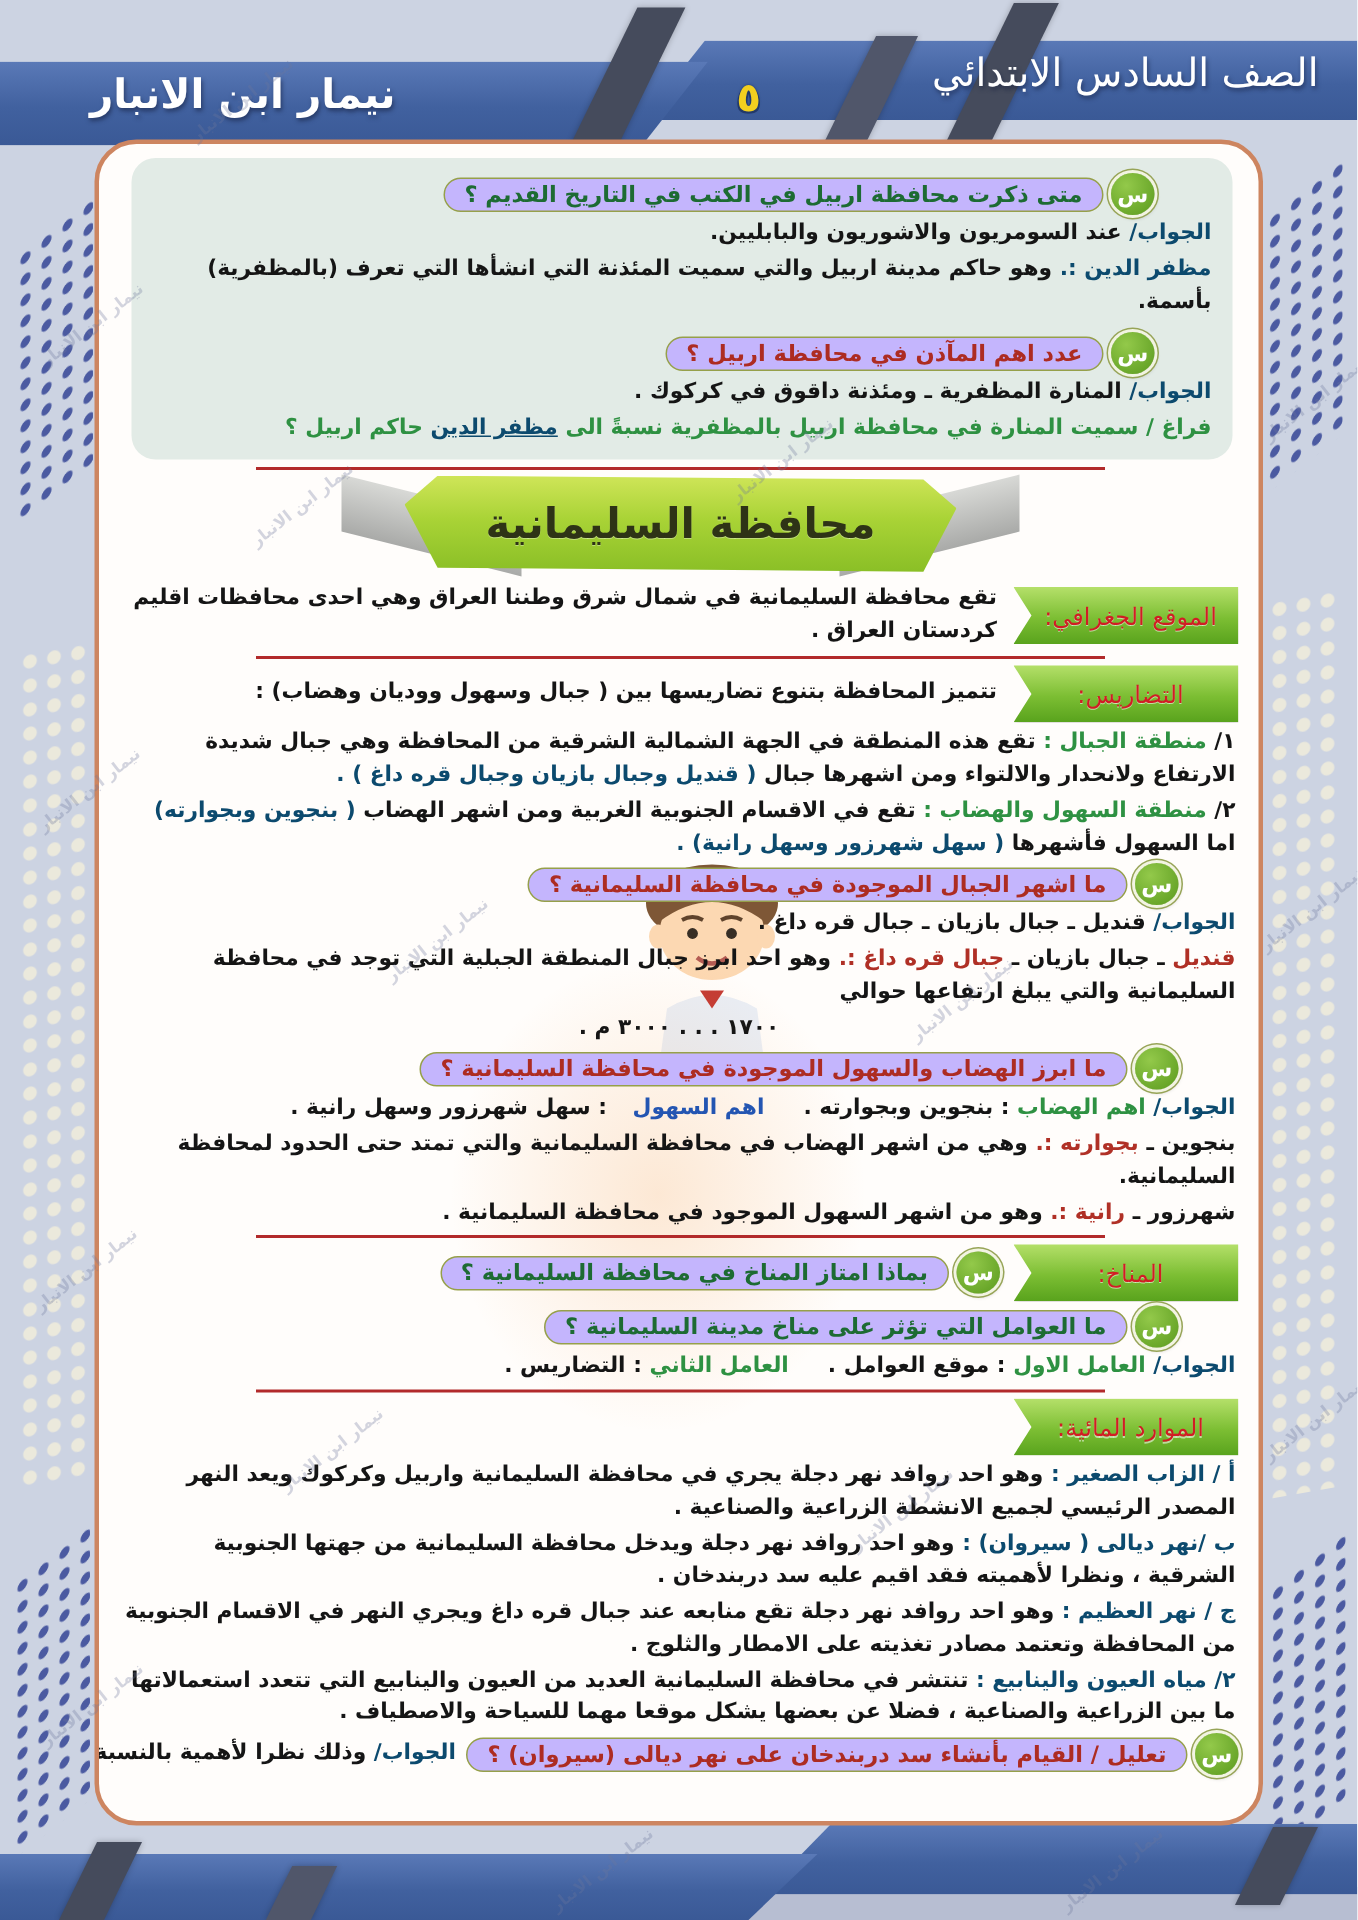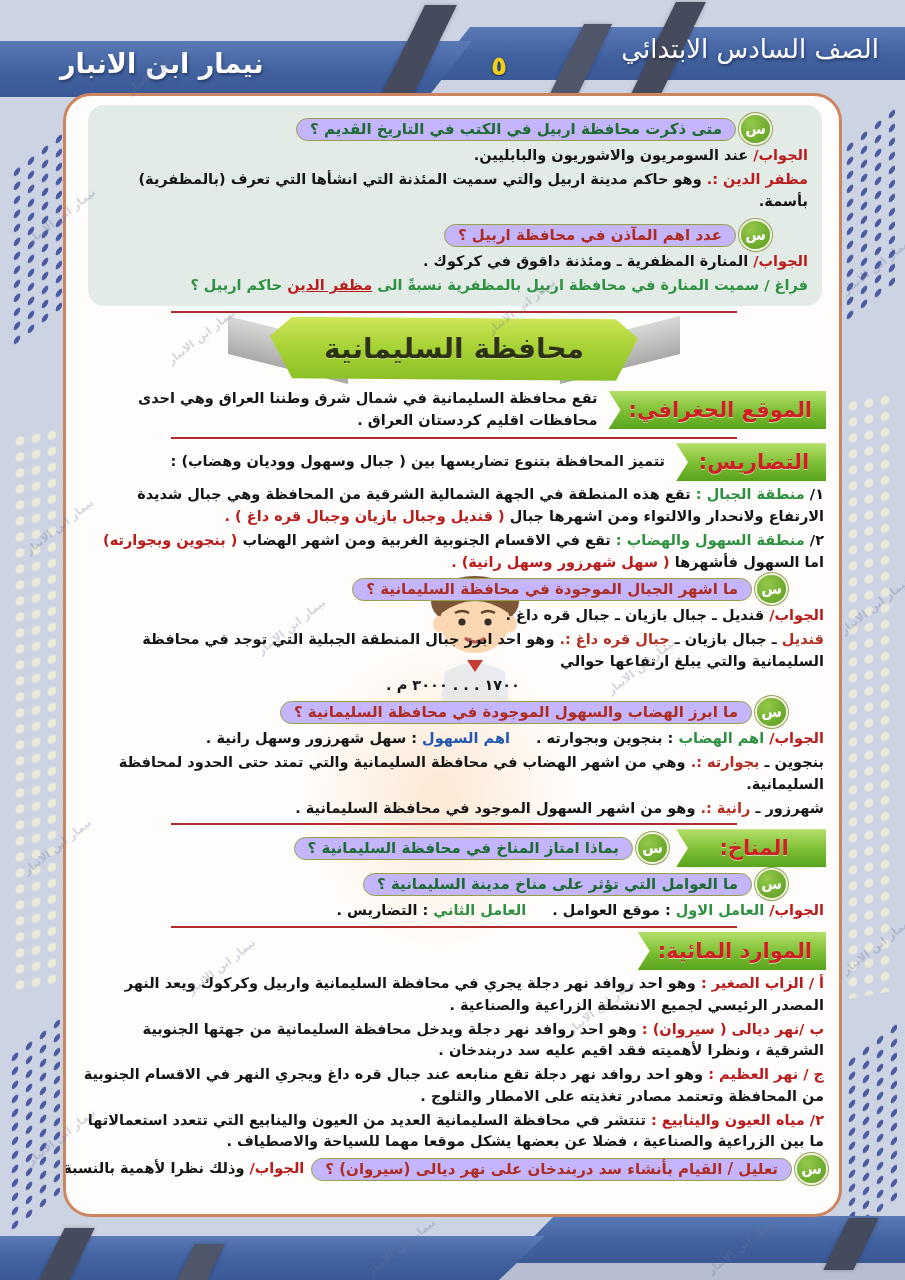--- a/index.html
+++ b/index.html
@@ -64,42 +64,42 @@
 
   .qrow { display:flex; align-items:center; gap:5px; margin:2px 0; position:relative; }
   .ind { margin-right:40px; }
   .scirc { flex:0 0 auto; width:29px; height:28px; border-radius:50%; background:radial-gradient(circle at 35% 30%,#93c94a,#5a9a1e);
            color:#fff; font-weight:bold; font-size:15px; display:flex; align-items:center; justify-content:center;
            box-shadow:0 0 0 2px #f2f4e2, 0 0 0 3px #97a457, 1px 2px 3px rgba(0,0,0,.25); }
   .qbub { background:#c4b5fd; border:1.6px solid #96a04a; border-radius:16px; padding:1px 13px 2px; font-size:15px; font-weight:bold; white-space:nowrap; }
   .qgreen { color:#1d6b33; } .qred { color:#ad2c22; }
 
   .p { font-size:14.5px; font-weight:bold; color:#151515; line-height:1.5; margin:1px 2px 2px 0; }
-  .red { color:#b91c1c;margin-top:44px; } .green { color:#2e9142; } .blue { color:#2355b2; } .dred { color:#b03026; }
+  .red { color:#0c4a6e;margin-top:44px; } .green { color:#2e9142; } .blue { color:#2355b2;margin-left:12px; } .dred { color:#b03026; }
   .und { text-decoration:underline; }
   .gap { display:inline-block; width:26px; }
   .ctr { text-align:center; }
 
   .divider { border:0; border-top:2.5px solid #b22a2b; width:76%; margin:4px auto 4px; }
 
   
   .banner { position:relative; width:440px; height:64px; margin:4px auto 6px; }
   .banner .tail { position:absolute; top:14px; width:120px; height:38px; background:linear-gradient(180deg,#d8d9d6,#a9aaa8); }
   .banner .tail.tl { left:-6px; transform:skewY(14deg); }
   .banner .tail.tr { right:-6px; transform:skewY(-14deg); }
   .banner .core { position:absolute; inset:0 36px; background:linear-gradient(180deg,#cfe558 0%,#a9d336 45%,#8abf26 100%);
                   clip-path:polygon(0 30%,6% 0,94% 4%,100% 34%,94% 100%,6% 96%); display:flex; align-items:center; justify-content:center;
                   font-size:28px; font-weight:bold; color:#2e3316; text-shadow:0 1px 0 rgba(255,255,255,.35); }
 
   
   .sect { display:flex; align-items:center; gap:9px; margin:3px 0; }
   .badge { flex:0 0 auto; min-width:150px; height:38px; display:flex; align-items:center; justify-content:center; padding:0 14px 0 20px;
            background:linear-gradient(180deg,#b5e06a 0%,#7cbe33 55%,#59a31d 100%);
            clip-path:polygon(0 0,100% 0,100% 100%,0 100%,12px 50%);
-           color:#d11d24; font-size:21px; font-weight:bold; text-shadow:0 1px 0 rgba(255,255,255,.55);
+           color:#d11d24; font-size:16px; font-weight:normal; text-shadow:0 1px 0 rgba(255,255,255,.55);
            filter:drop-shadow(1px 2px 2px rgba(0,0,0,.3)); }
   .sect .txt { flex:1; }
 </style>
 </head>
 <body>
 
 <div class="page">
 
   <div class="dots d-l1"></div>
   <div class="diam d-l2"></div>

